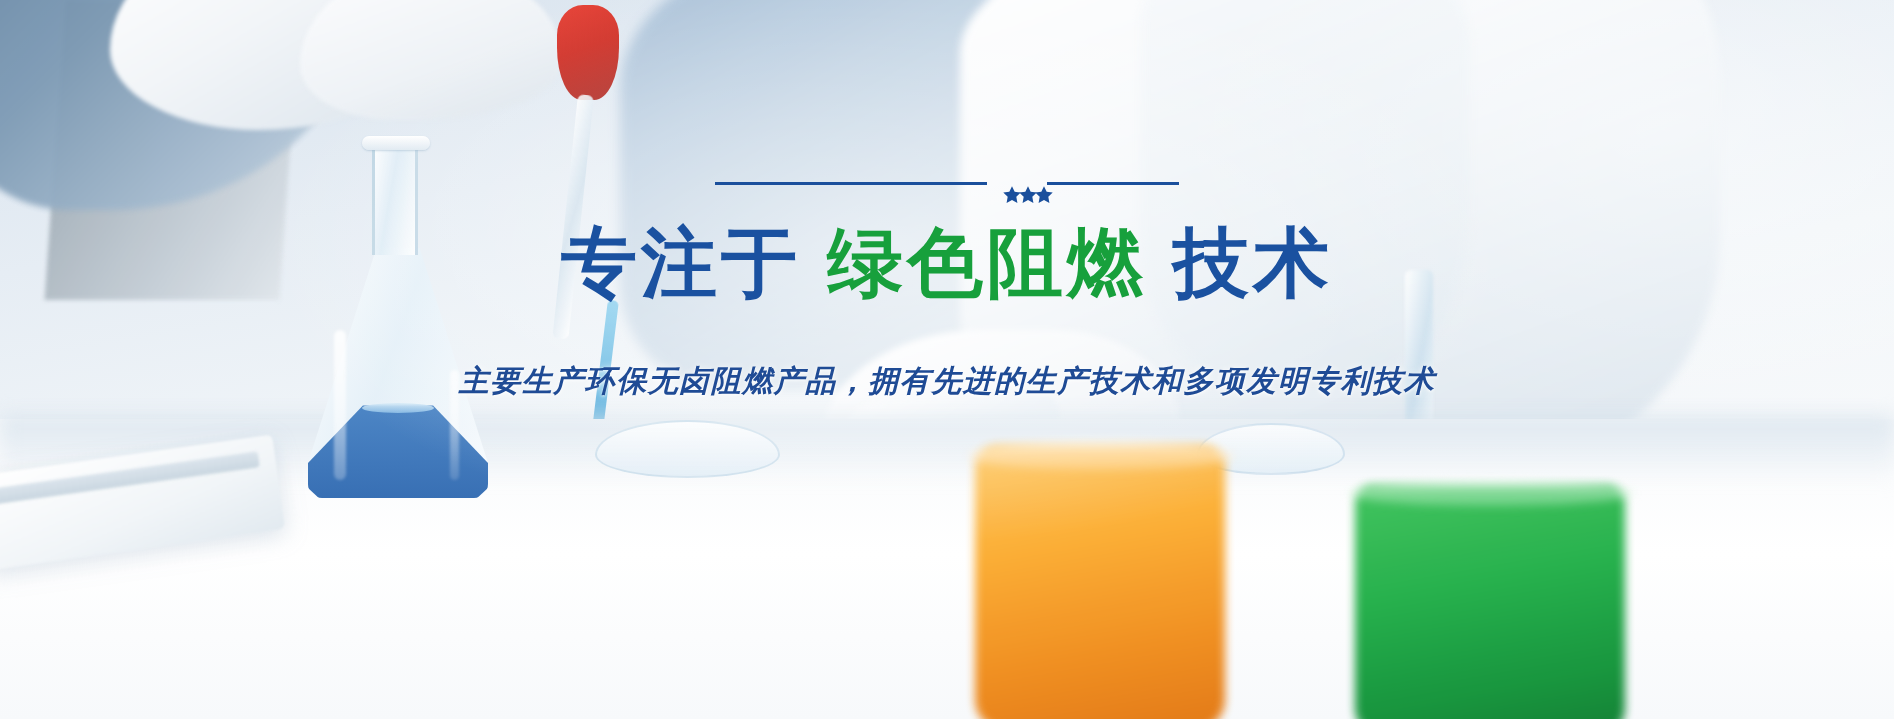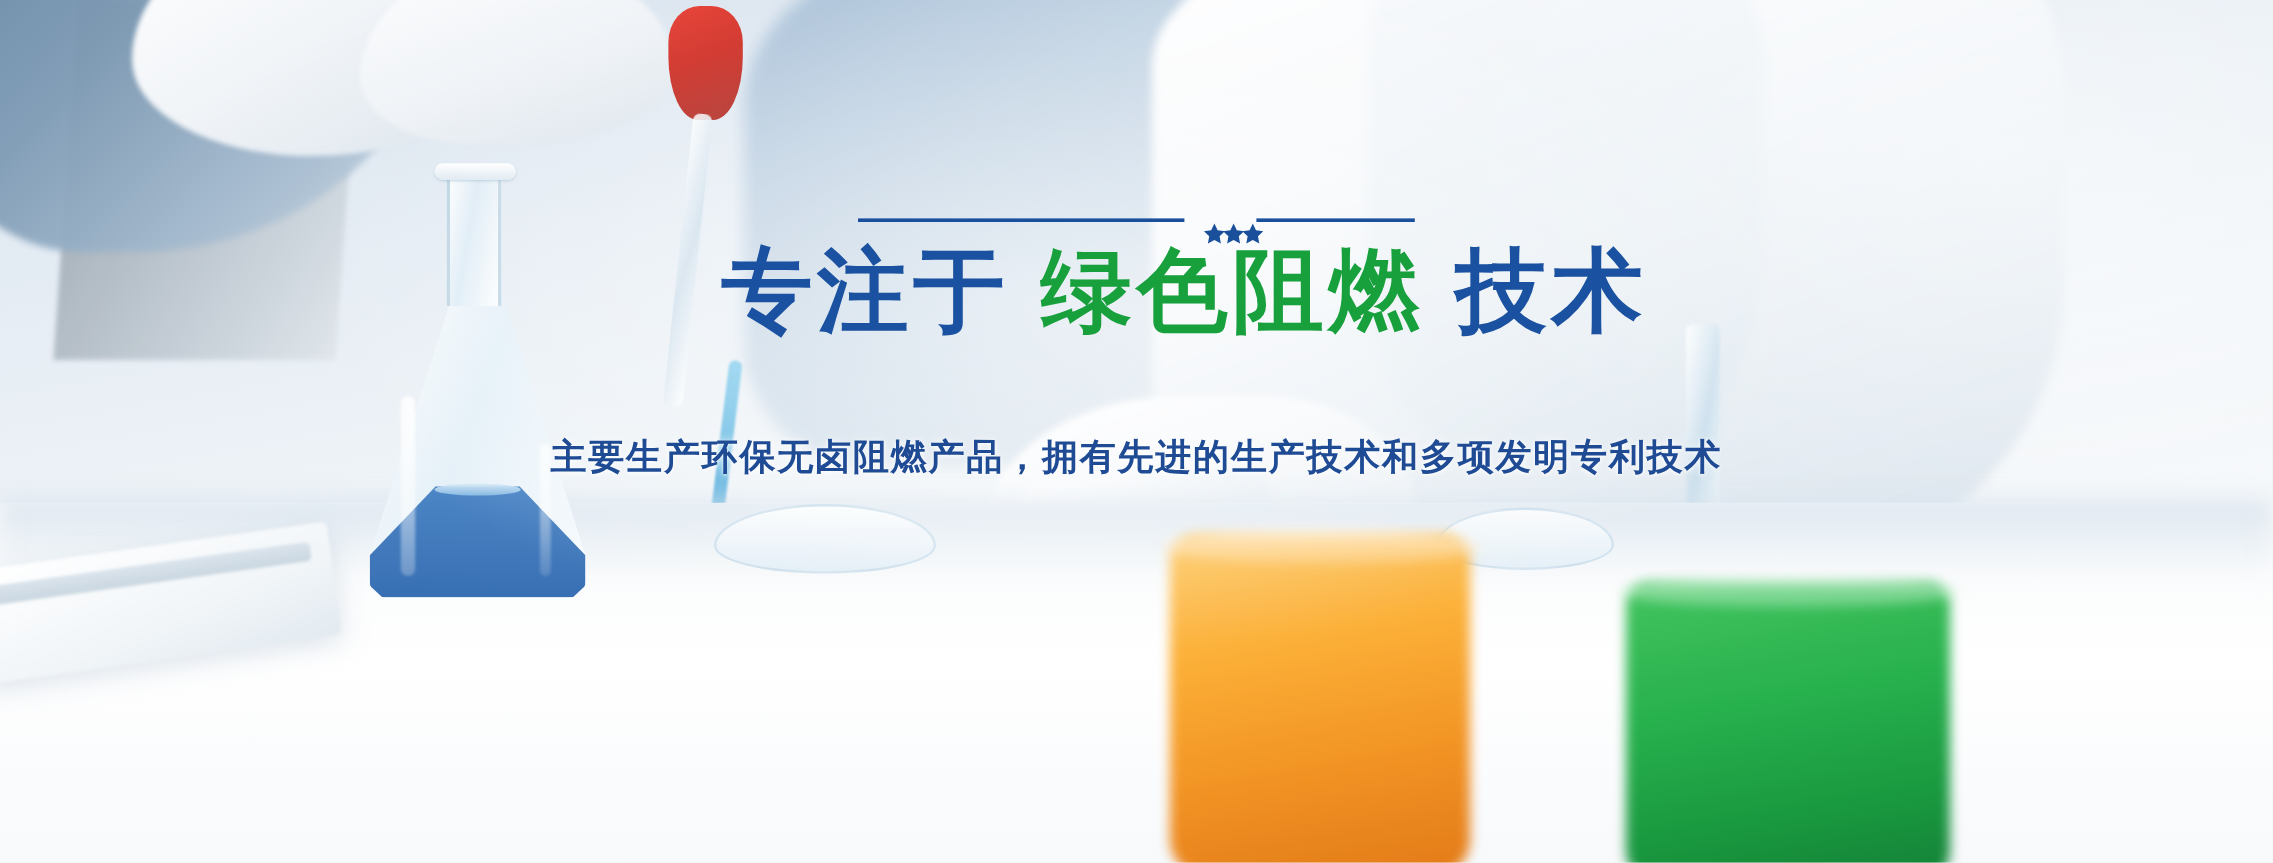--- a/index.html
+++ b/index.html
@@ -329,29 +329,28 @@
   .star {
     width:0; height:0;
     font-size:0; line-height:0;
     color:#1a4f9c;
   }
   .star svg { display:block; }
 
   
   .title {
     position:absolute;
-    top:202px; left:50%;
+    top:222px; left:50%;
     transform:translateX(-50%);
     white-space:nowrap;
     font-size:76px;
     font-weight:700;
     letter-spacing:4px;
     line-height:1.08;
     pointer-events:auto;
-    margin-left:40px;
   }
   .title .blue { color:#1a51a0; }
   .title .green { color:#17a03c; }
   .title .sp { display:inline-block; width:26px; }
 
   
   .subtitle-en {
     position:absolute;
     top:286px; left:50%;
     transform:translateX(-50%);
@@ -368,20 +367,21 @@
     position:absolute;
     top:361px; left:50%;
     transform:translateX(-50%);
     white-space:nowrap;
     font-size:30px;
     font-weight:700;
     letter-spacing:1.5px;
     color:#1f4b95;
     text-shadow:0 1px 3px rgba(255,255,255,.85), 0 0 7px rgba(255,255,255,.7);
     pointer-events:auto;
+    font-style:italic;
   }
 </style>
 </head>
 <body>
 
 <div class="banner">
 
   <div class="bg">
     <div class="bg-base"></div>
     <div class="bg-instrument"></div>

